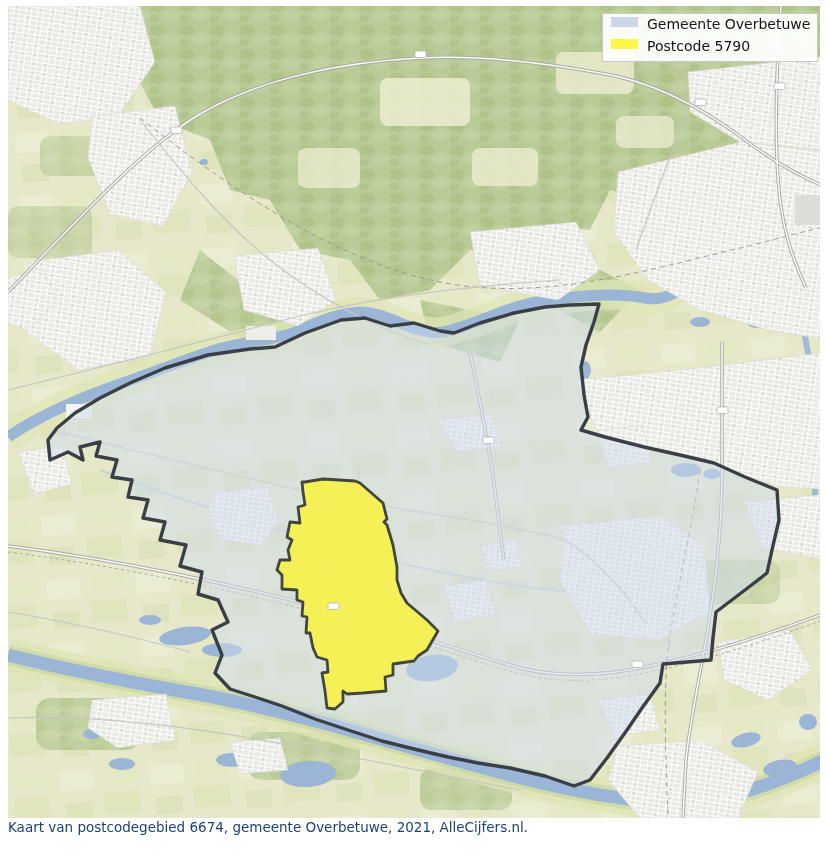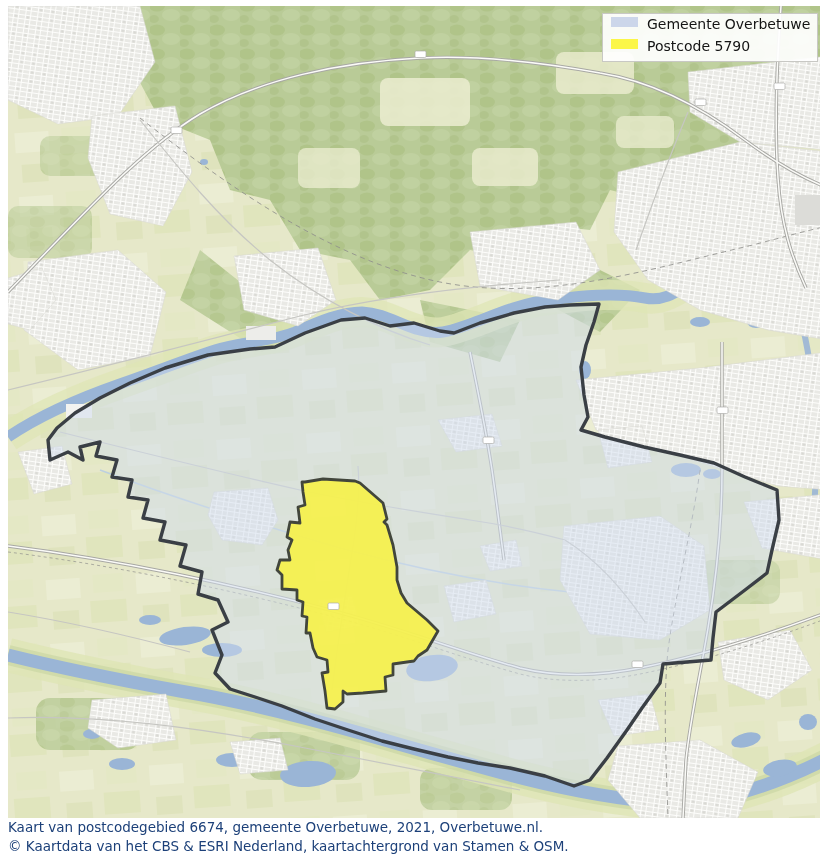--- a/index.html
+++ b/index.html
@@ -204,17 +204,16 @@
     </div>
     <div class="legend-row">
       <svg width="27" height="10">
         <rect width="27" height="10" fill="#fbf648"></rect>
       </svg>
       <span class="legend-label">Postcode 5790</span>
     </div>
   </div>
 
   <div class="captions">
-    <div class="caption-line">Kaart van postcodegebied 6674, gemeente Overbetuwe, 2021, Overbetuwe.nl.</div>
-    <div class="caption-line">© Kaartdata van het CBS &amp; ESRI Nederland, kaartachtergrond van Stamen &amp; OSM.</div>
+    <div class="caption-line">Kaart van postcodegebied 6674, gemeente Overbetuwe, 2021, AlleCijfers.nl.</div>
   </div>
 
 </div>
 
 </body></html>

